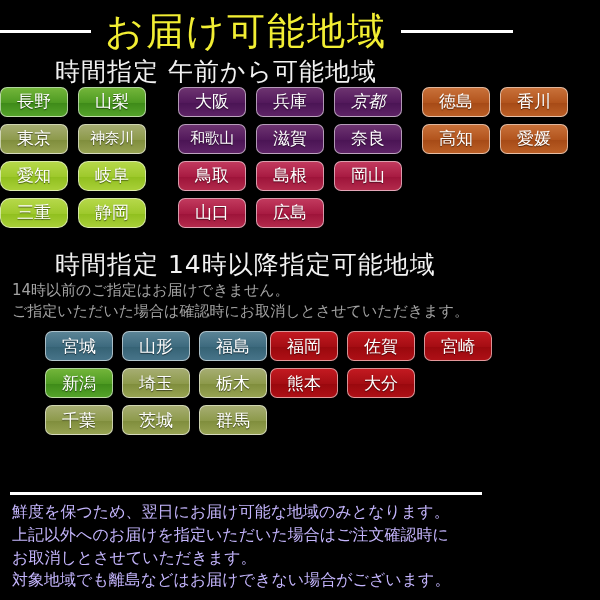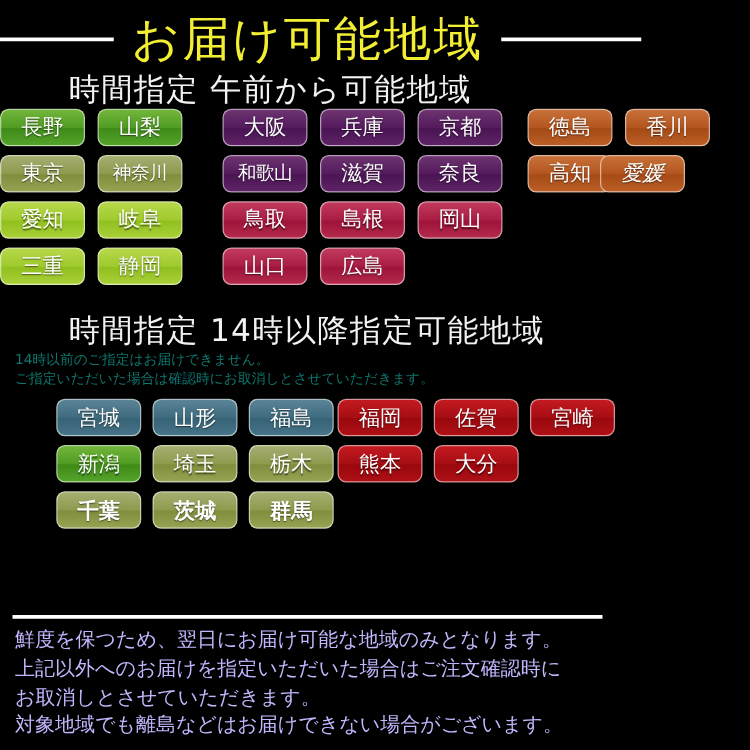--- a/index.html
+++ b/index.html
@@ -55,22 +55,22 @@
   .section-head {
     font-size: 25px;
     color: #f2f2f2;
     padding-left: 12px;
     letter-spacing: 1px;
     line-height: 1.15;
     white-space: nowrap;
     margin-left: 43px;
   }
   .note-line {
-    font-size: 11px;
-    color: #0f766e;
+    font-size: 15px;
+    color: #a3a3a3;
     padding-left: 12px;
     line-height: 1.45;
     white-space: nowrap;
   }
 
   
   .grid {
     display: flex;
     flex-wrap: wrap;
     align-content: flex-start;
@@ -89,21 +89,21 @@
     letter-spacing: 0px;
     white-space: nowrap;
     text-shadow: 0 1px 1px rgba(0,0,0,0.55);
     overflow: hidden;
   }
   .tag.w3 { font-size: 15px; letter-spacing: -0.5px; }
 
   
   .c-green   { background: linear-gradient(to bottom, #73b53a 0%, #4e9b22 52%, #3e8a18 53%, #54a32a 100%); }
   .c-olive   { background: linear-gradient(to bottom, #a6ad72 0%, #8d9a4b 52%, #7f8d3c 53%, #97a352 100%); }
-  .c-lime    { background: linear-gradient(to bottom, #b6d84a 0%, #9ec92c 52%, #90bf1e 53%, #a9d038 100%); }
+  .c-lime    { background: linear-gradient(to bottom, #b6d84a 0%, #9ec92c 52%, #90bf1e 53%, #a9d038 100%); border-radius: 10px; }
   .c-purple  { background: linear-gradient(to bottom, #6d3470 0%, #53195c 52%, #4a1454 53%, #5e2366 100%); }
   .c-orange  { background: linear-gradient(to bottom, #c8713a 0%, #b2541d 52%, #a64a16 53%, #bb5f26 100%); align-items: center; }
   .c-crimson { background: linear-gradient(to bottom, #c23a5e 0%, #a81b42 52%, #9d1339 53%, #b32a4c 100%); }
   .c-steel   { background: linear-gradient(to bottom, #5b8496 0%, #3d6a7e 52%, #356274 53%, #477489 100%); }
   .c-red     { background: linear-gradient(to bottom, #c31a21 0%, #a50d13 52%, #99080d 53%, #ae1016 100%); }
 
   
   .footer-rule {
     height: 3px;
     background: #ffffff;
@@ -140,21 +140,21 @@
         </div>
         <div class="tag c-green" style="position: absolute; left: 78px; top: 0px;">
           <span>山梨</span>
         </div>
         <div class="tag c-purple" style="position: absolute; left: 178px; top: 0px; text-align: right;">
           <span>大阪</span>
         </div>
         <div class="tag c-purple" style="position: absolute; left: 256px; top: 0px;">
           <span>兵庫</span>
         </div>
-        <div class="tag c-purple" style="position: absolute; left: 334px; top: 0px;">
+        <div class="tag c-purple" style="position: absolute; left: 334px; top: 0px; font-style: italic;">
           <span>京都</span>
         </div>
         <div class="tag c-orange" style="position: absolute; left: 422px; top: 0px;">
           <span>徳島</span>
         </div>
         <div class="tag c-orange" style="position: absolute; left: 500px; top: 0px;">
           <span>香川</span>
         </div>
         <div class="tag c-olive" style="position: absolute; left: 0px; top: 37px;">
           <span>東京</span>
@@ -167,21 +167,21 @@
         </div>
         <div class="tag c-purple" style="position: absolute; left: 256px; top: 37px;">
           <span>滋賀</span>
         </div>
         <div class="tag c-purple" style="position: absolute; left: 334px; top: 37px;">
           <span>奈良</span>
         </div>
         <div class="tag c-orange" style="position: absolute; left: 422px; top: 37px;">
           <span>高知</span>
         </div>
-        <div class="tag c-orange" style="position: absolute; left: 480px; top: 37px; font-style: italic;">
+        <div class="tag c-orange" style="position: absolute; left: 500px; top: 37px;">
           <span>愛媛</span>
         </div>
         <div class="tag c-lime" style="position: absolute; left: 0px; top: 74px;">
           <span>愛知</span>
         </div>
         <div class="tag c-lime" style="position: absolute; left: 78px; top: 74px;">
           <span>岐阜</span>
         </div>
         <div class="tag c-crimson" style="position: absolute; left: 178px; top: 74px; align-items: center;">
           <span>鳥取</span>
@@ -229,21 +229,21 @@
             <div class="tag c-green">
               <span>新潟</span>
             </div>
             <div class="tag c-olive">
               <span>埼玉</span>
             </div>
             <div class="tag c-olive">
               <span>栃木</span>
             </div>
           </div>
-          <div style="display: flex; gap: 9px; margin-bottom: 25px; font-weight: bold;">
+          <div style="display: flex; gap: 9px; margin-bottom: 25px;">
             <div class="tag c-olive">
               <span>千葉</span>
             </div>
             <div class="tag c-olive">
               <span>茨城</span>
             </div>
             <div class="tag c-olive">
               <span>群馬</span>
             </div>
           </div>

